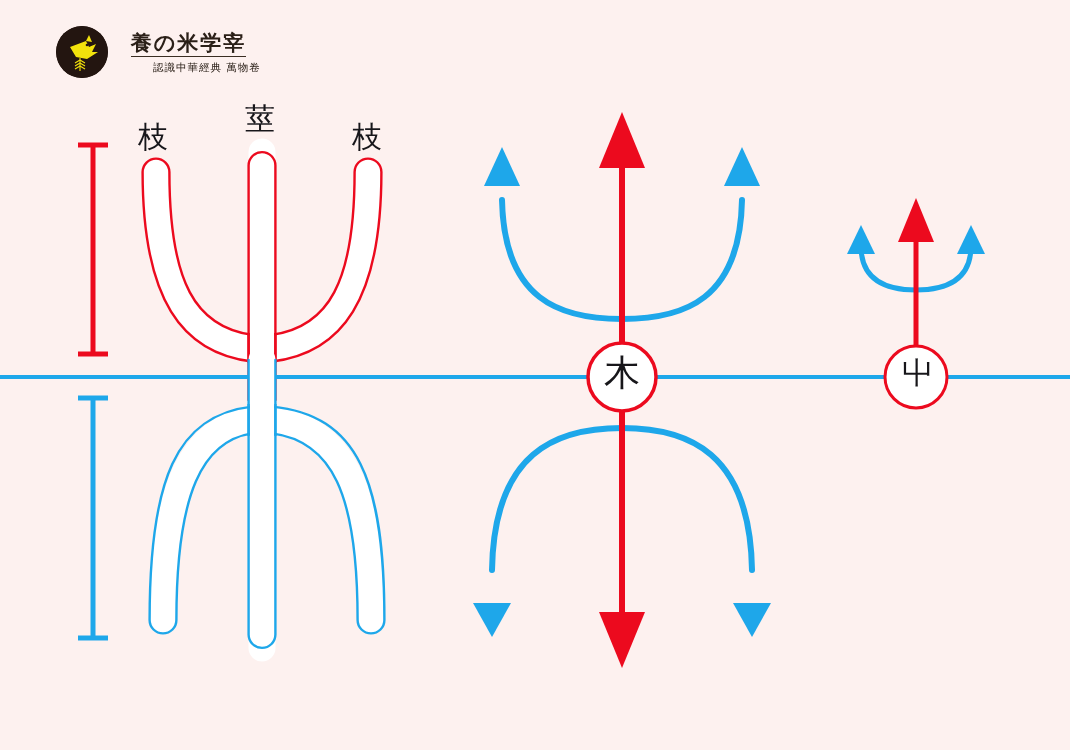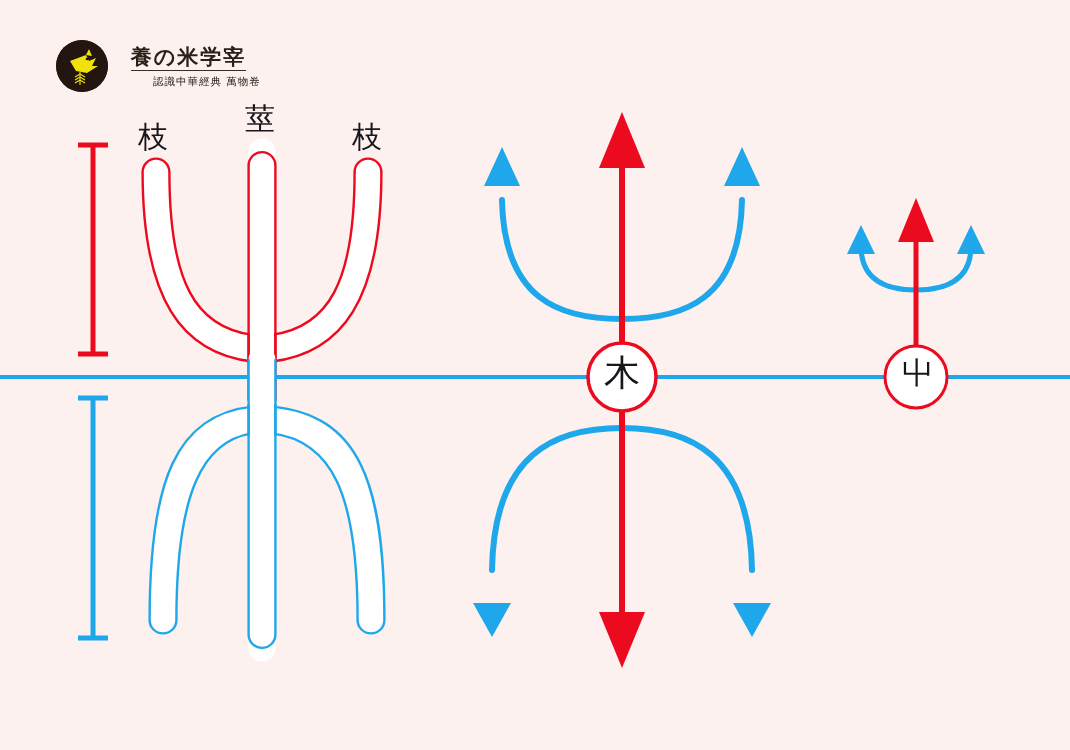--- a/index.html
+++ b/index.html
@@ -22,21 +22,21 @@
     left: 0;
     top: 0;
     width: 1070px;
     height: 750px;
   }
 
   
   #logo {
     position: absolute;
     left: 56px;
-    top: 40px;
+    top: 26px;
     display: flex;
     align-items: center;
     gap: 8px;
   }
   #logo-mark {
     width: 52px;
     height: 52px;
     border-radius: 50%;
     background: #231510;
     position: relative;

